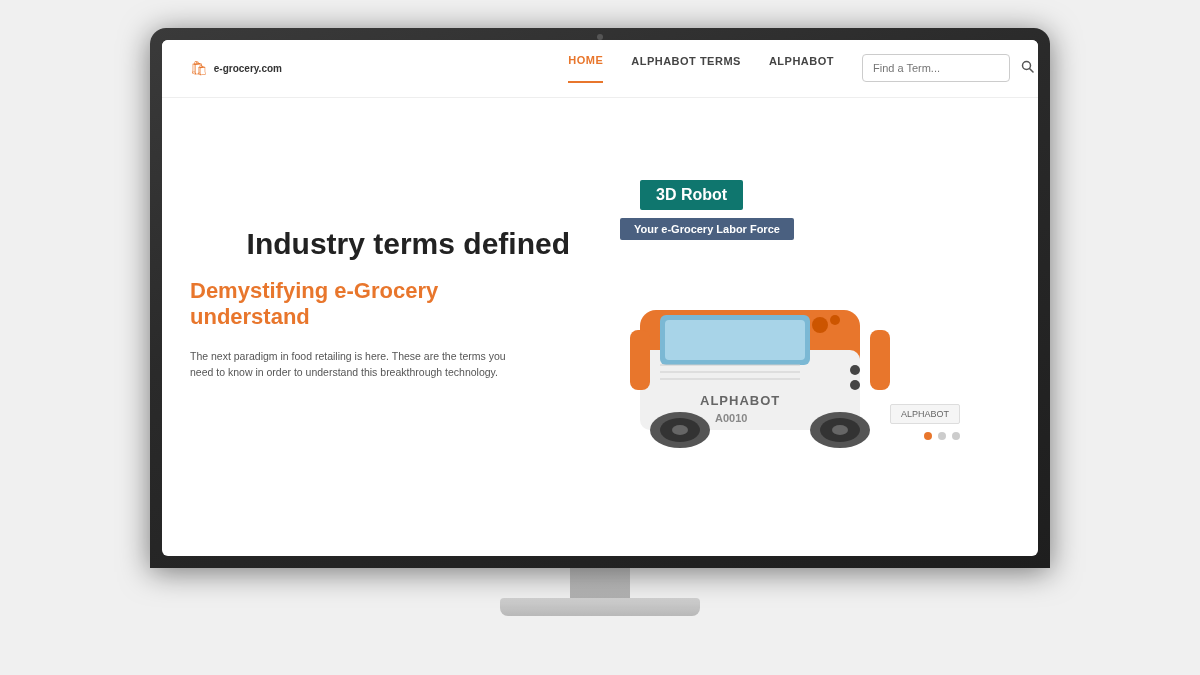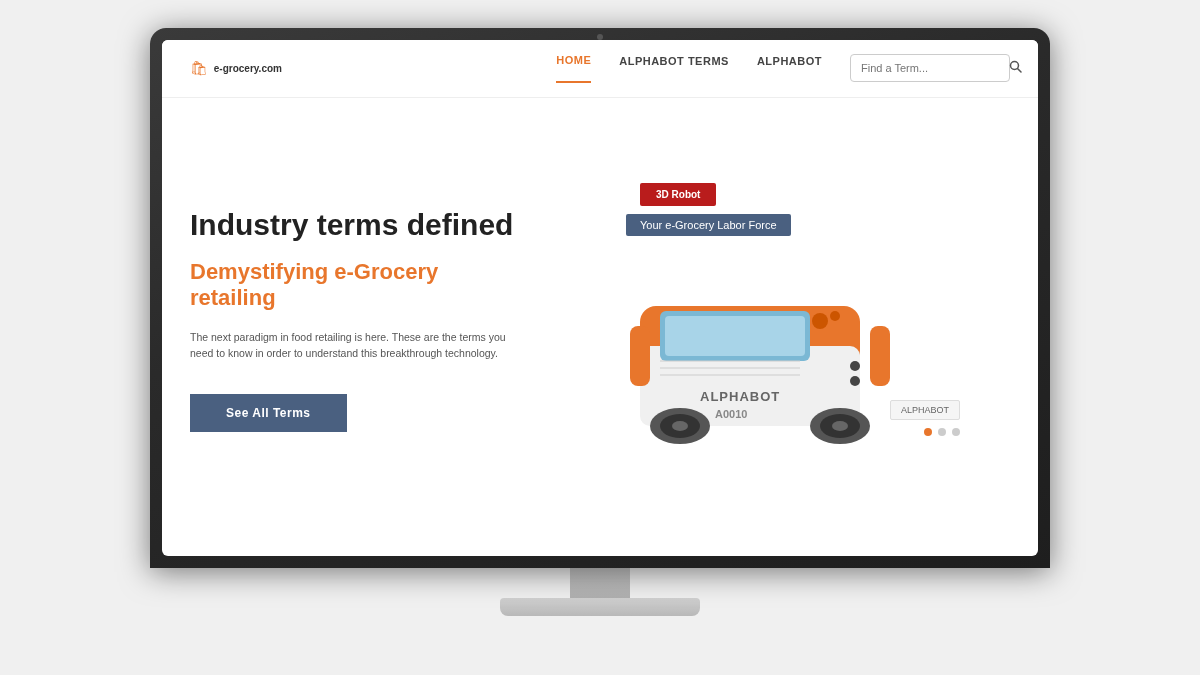--- a/index.html
+++ b/index.html
@@ -121,21 +121,21 @@
       color: #e8762c;
       border-bottom: 2px solid #e8762c;
     }
 
     .search-box {
       display: flex;
       align-items: center;
       border: 1px solid #ccc;
       border-radius: 4px;
       padding: 5px 10px;
-      width: 160px;
+      width: 148px;
       gap: 6px;
       justify-content: space-between;
     }
 
     .search-input {
       border: none;
       outline: none;
       font-size: 11px;
       color: #999;
       flex: 1;
@@ -162,20 +162,21 @@
       max-width: 380px;
       z-index: 2;
     }
 
     .hero-title-main {
       font-size: 30px;
       font-weight: 600;
       color: #222;
       line-height: 1.2;
       margin-bottom: 16px;
+      text-align: right;
     }
 
     .hero-title-sub {
       font-size: 22px;
       font-weight: 700;
       color: #e8762c;
       line-height: 1.2;
       margin-bottom: 17px;
     }
 
@@ -202,41 +203,41 @@
       flex: 1;
       position: relative;
       display: flex;
       flex-direction: column;
       align-items: flex-start;
       padding-left: 40px;
     }
 
     
     .robot-badge {
-      background: #b91c1c;
+      background: #0f766e;
       color: #fff;
-      font-size: 10px;
+      font-size: 16px;
       font-weight: 700;
       padding: 6px 16px;
       margin-bottom: 8px;
       display: inline-block;
       border-radius: 2px;
       margin-left: 30px;
     }
 
     .labor-badge {
       background: #4a6080;
       color: #fff;
       font-size: 11px;
-      font-weight: 400;
+      font-weight: 700;
       padding: 5px 14px;
       border-radius: 2px;
       margin-bottom: 0px;
       display: inline-block;
-      margin-left: 16px;
+      margin-left: 10px;
     }
 
     
     .robot-illustration {
       width: 320px;
       height: 230px;
       position: relative;
       margin-top: -10px;
     }
 
@@ -307,24 +308,23 @@
             </svg>
           </span>
         </div>
       </header>
 
       <section class="hero">
         <div class="hero-left">
           <h1 class="hero-title-main">Industry terms defined</h1>
           <div class="hero-title-sub">
             <span>Demystifying e-Grocery</span><br>
-            <span>retailing</span>
+            <span>understand</span>
           </div>
           <p class="hero-description">The next paradigm in food retailing is here. These are the terms you need to know in order to understand this breakthrough technology.</p>
-          <button class="cta-button">See All Terms</button>
         </div>
 
         <div class="hero-right">
           <span class="robot-badge">3D Robot</span>
           <span class="labor-badge">Your e-Grocery Labor Force</span>
 
           <div class="robot-illustration">
             <svg width="320" height="230" viewBox="0 0 320 230" xmlns="http://www.w3.org/2000/svg">
 
               <rect x="30" y="80" width="220" height="120" rx="20" ry="20" fill="#e8e8e8"></rect>

